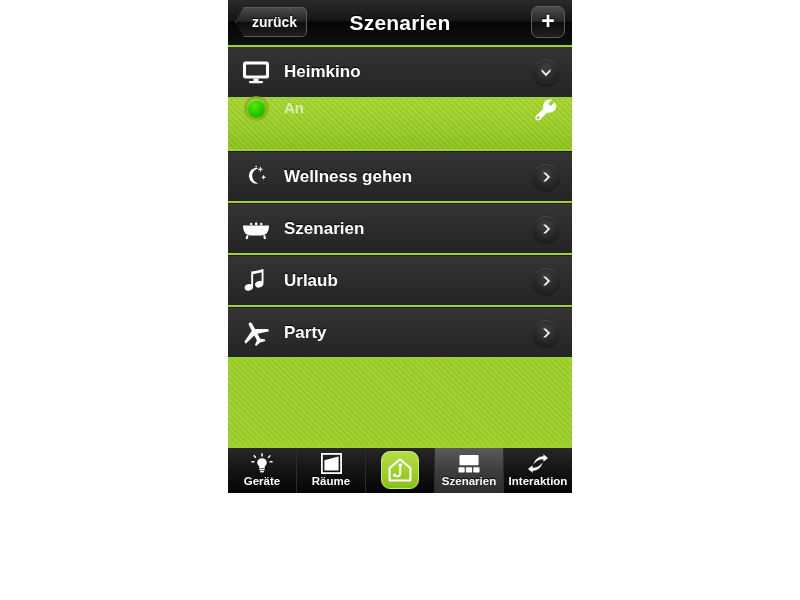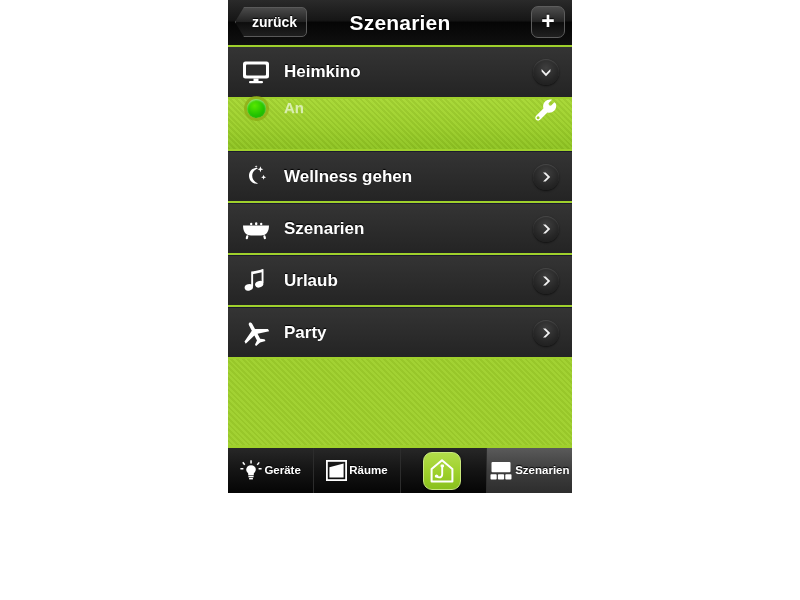--- a/index.html
+++ b/index.html
@@ -191,21 +191,21 @@
     width: 344px;
     height: 48px;
     display: flex;
     background: linear-gradient(to bottom, #1e1e1e 0%, #121212 50%, #000 100%);
     border-top: 3px solid #9fd02c;
     box-sizing: border-box;
   }
   .tab {
     flex: 1;
     display: flex;
-    flex-direction: row;
+    flex-direction: column;
     align-items: center;
     justify-content: center;
     gap: 2px;
     border-right: 1px solid #2c2c2c;
     position: relative;
     background: linear-gradient(to bottom, #272727 0%, #141414 50%, #050505 100%);
   }
   .tab:last-child { border-right: none; }
   .tab.active {
     background: linear-gradient(to bottom, #5a5a5a 0%, #3e3e3e 50%, #2d2d2d 100%);
@@ -426,16 +426,27 @@
         <svg width="24" height="20" viewBox="0 0 24 20">
           <rect x="2.5" y="1" width="19" height="10.2" rx="1" fill="#ffffff"></rect>
           <rect x="1.5" y="13.2" width="6.2" height="5.4" rx="0.8" fill="#ffffff"></rect>
           <rect x="8.9" y="13.2" width="6.2" height="5.4" rx="0.8" fill="#ffffff"></rect>
           <rect x="16.3" y="13.2" width="6.2" height="5.4" rx="0.8" fill="#ffffff"></rect>
         </svg>
       </div>
       <span class="tab-label">Szenarien</span>
     </div>
 
+    <div class="tab">
+      <div class="tab-icon">
+        <svg width="22" height="21" viewBox="0 0 22 21">
+          <path d="M16.4 1.2 L21.0 5.0 L16.4 8.8 L16.4 6.3 C12.2 6.3 9.0 8.0 6.4 11.6
+                   C8.0 6.2 11.6 3.3 16.4 3.3 Z" fill="#ffffff"></path>
+          <path d="M5.6 19.8 L1.0 16.0 L5.6 12.2 L5.6 14.7 C9.8 14.7 13.0 13.0 15.6 9.4
+                   C14.0 14.8 10.4 17.7 5.6 17.7 Z" fill="#ffffff"></path>
+        </svg>
+      </div>
+      <span class="tab-label">Interaktion</span>
+    </div>
 
   </div>
 
 </div>
 
 </body></html>

